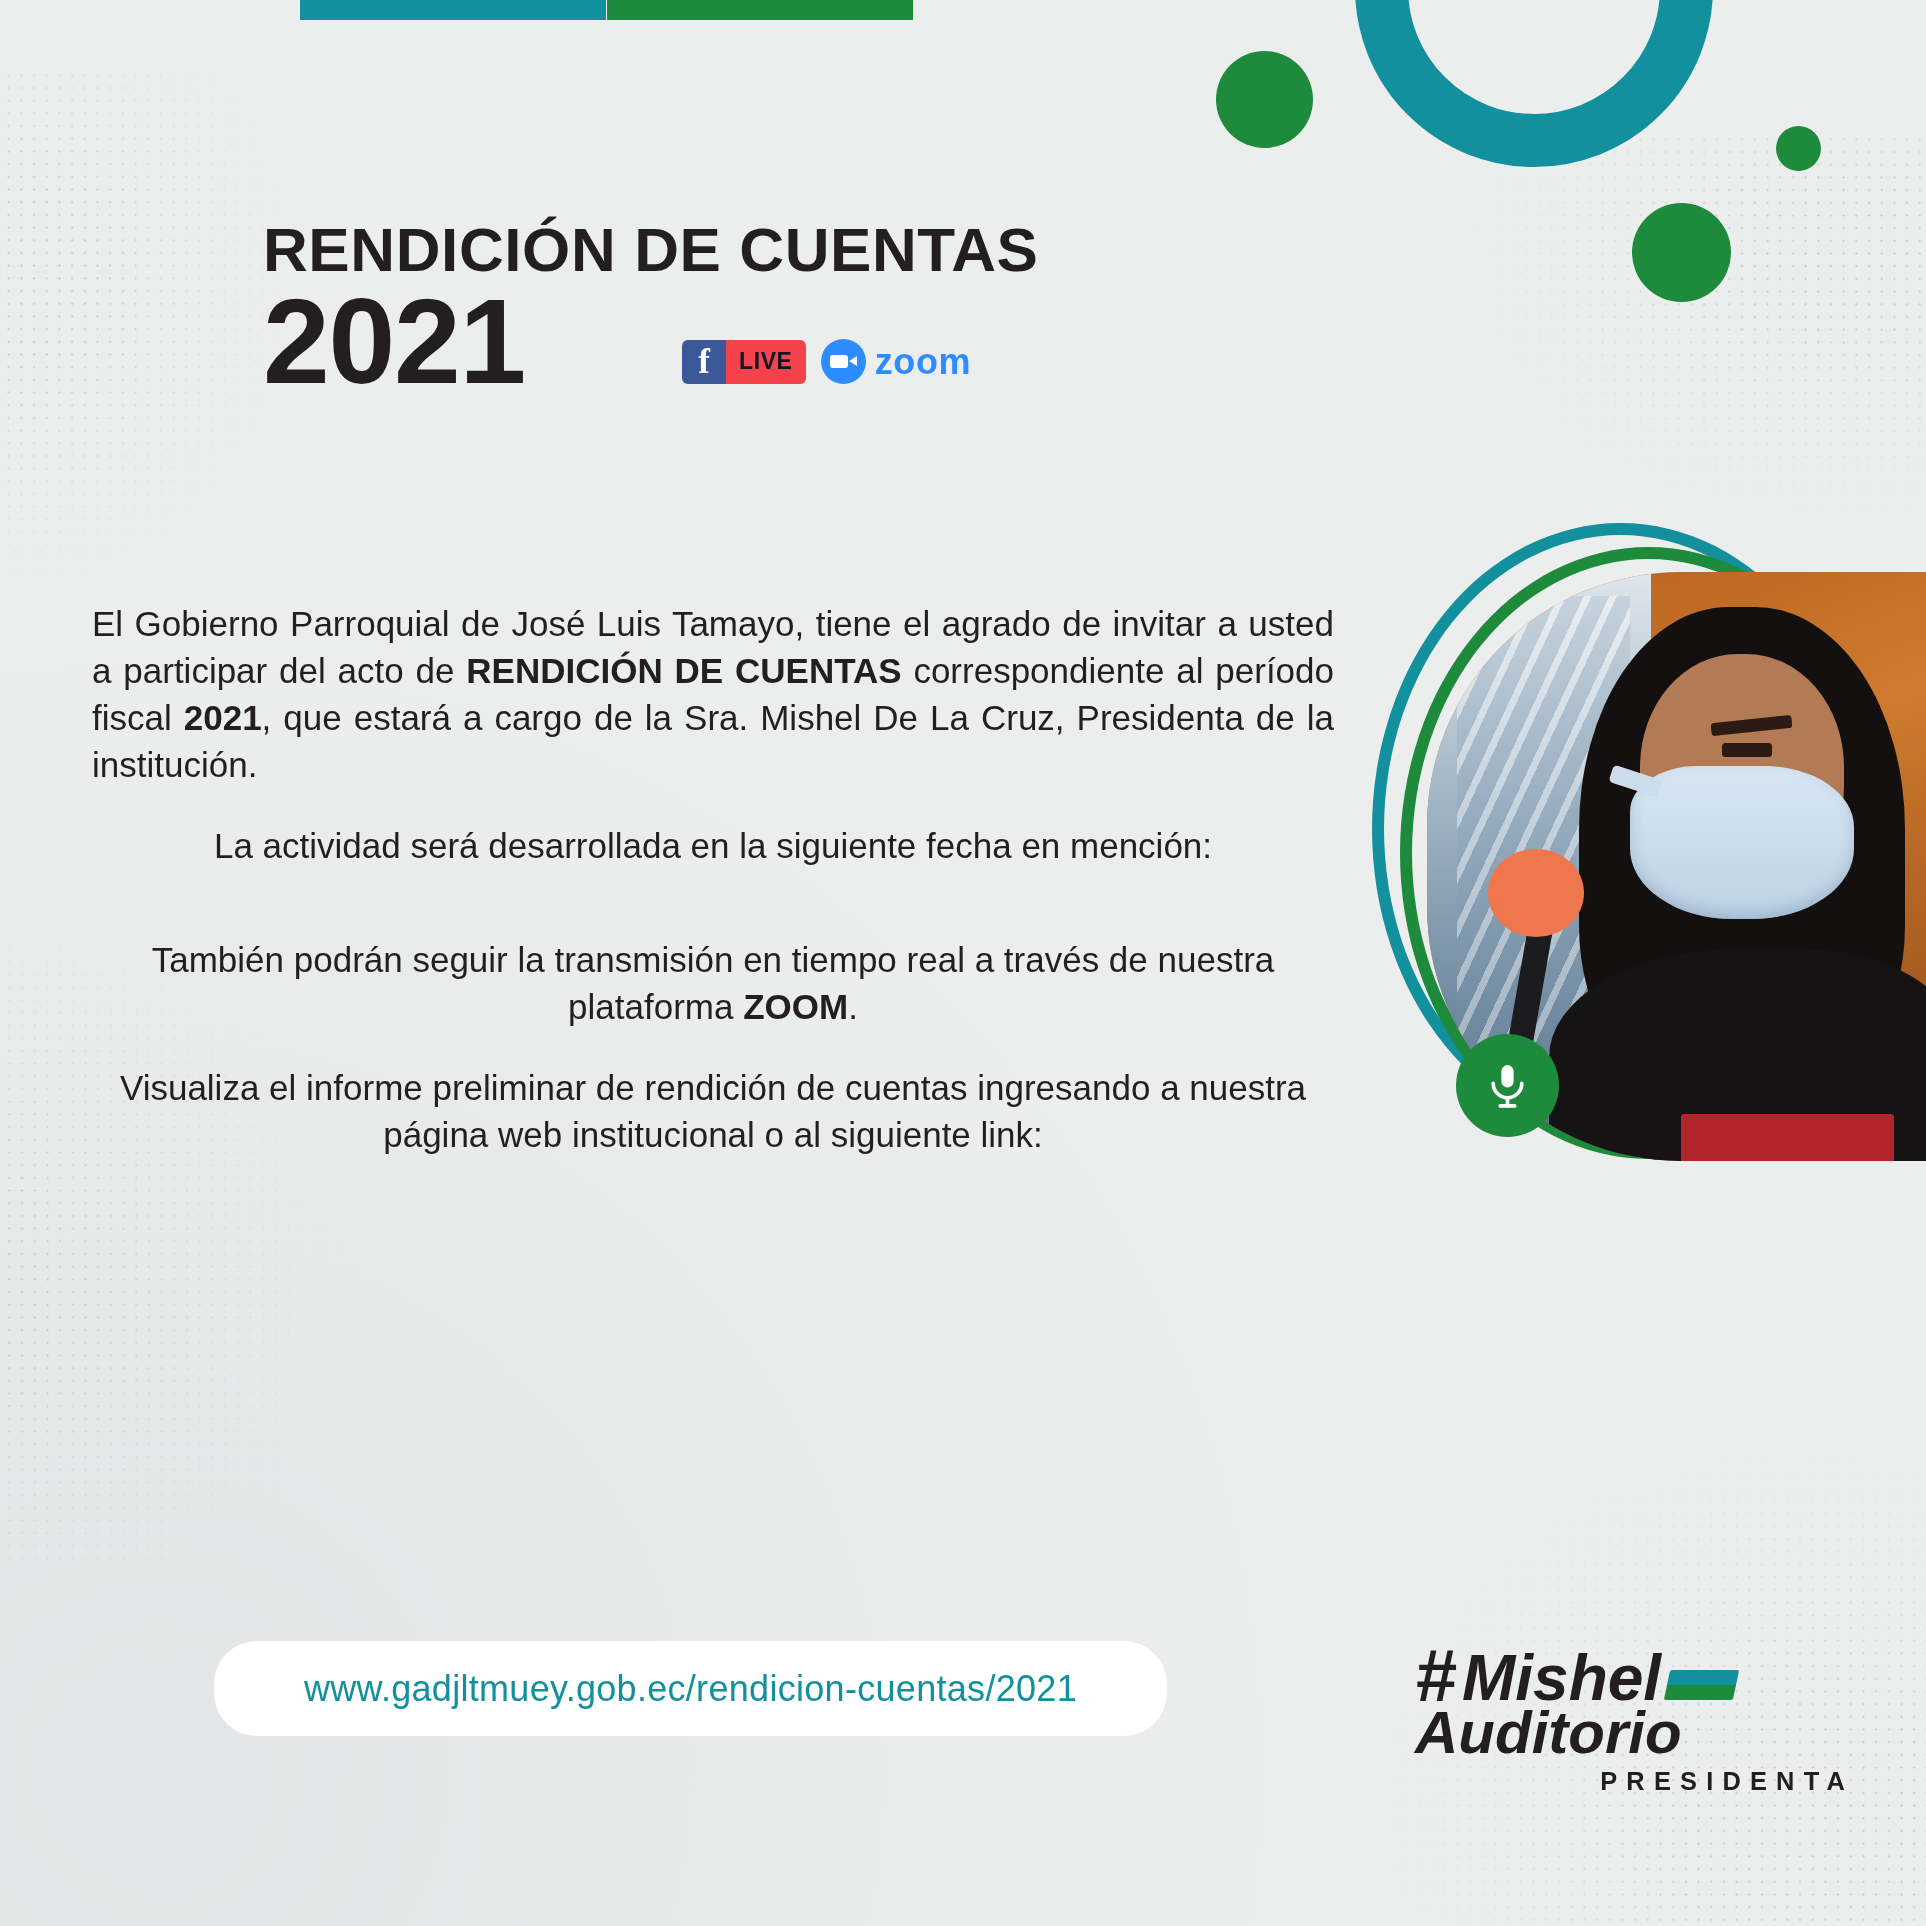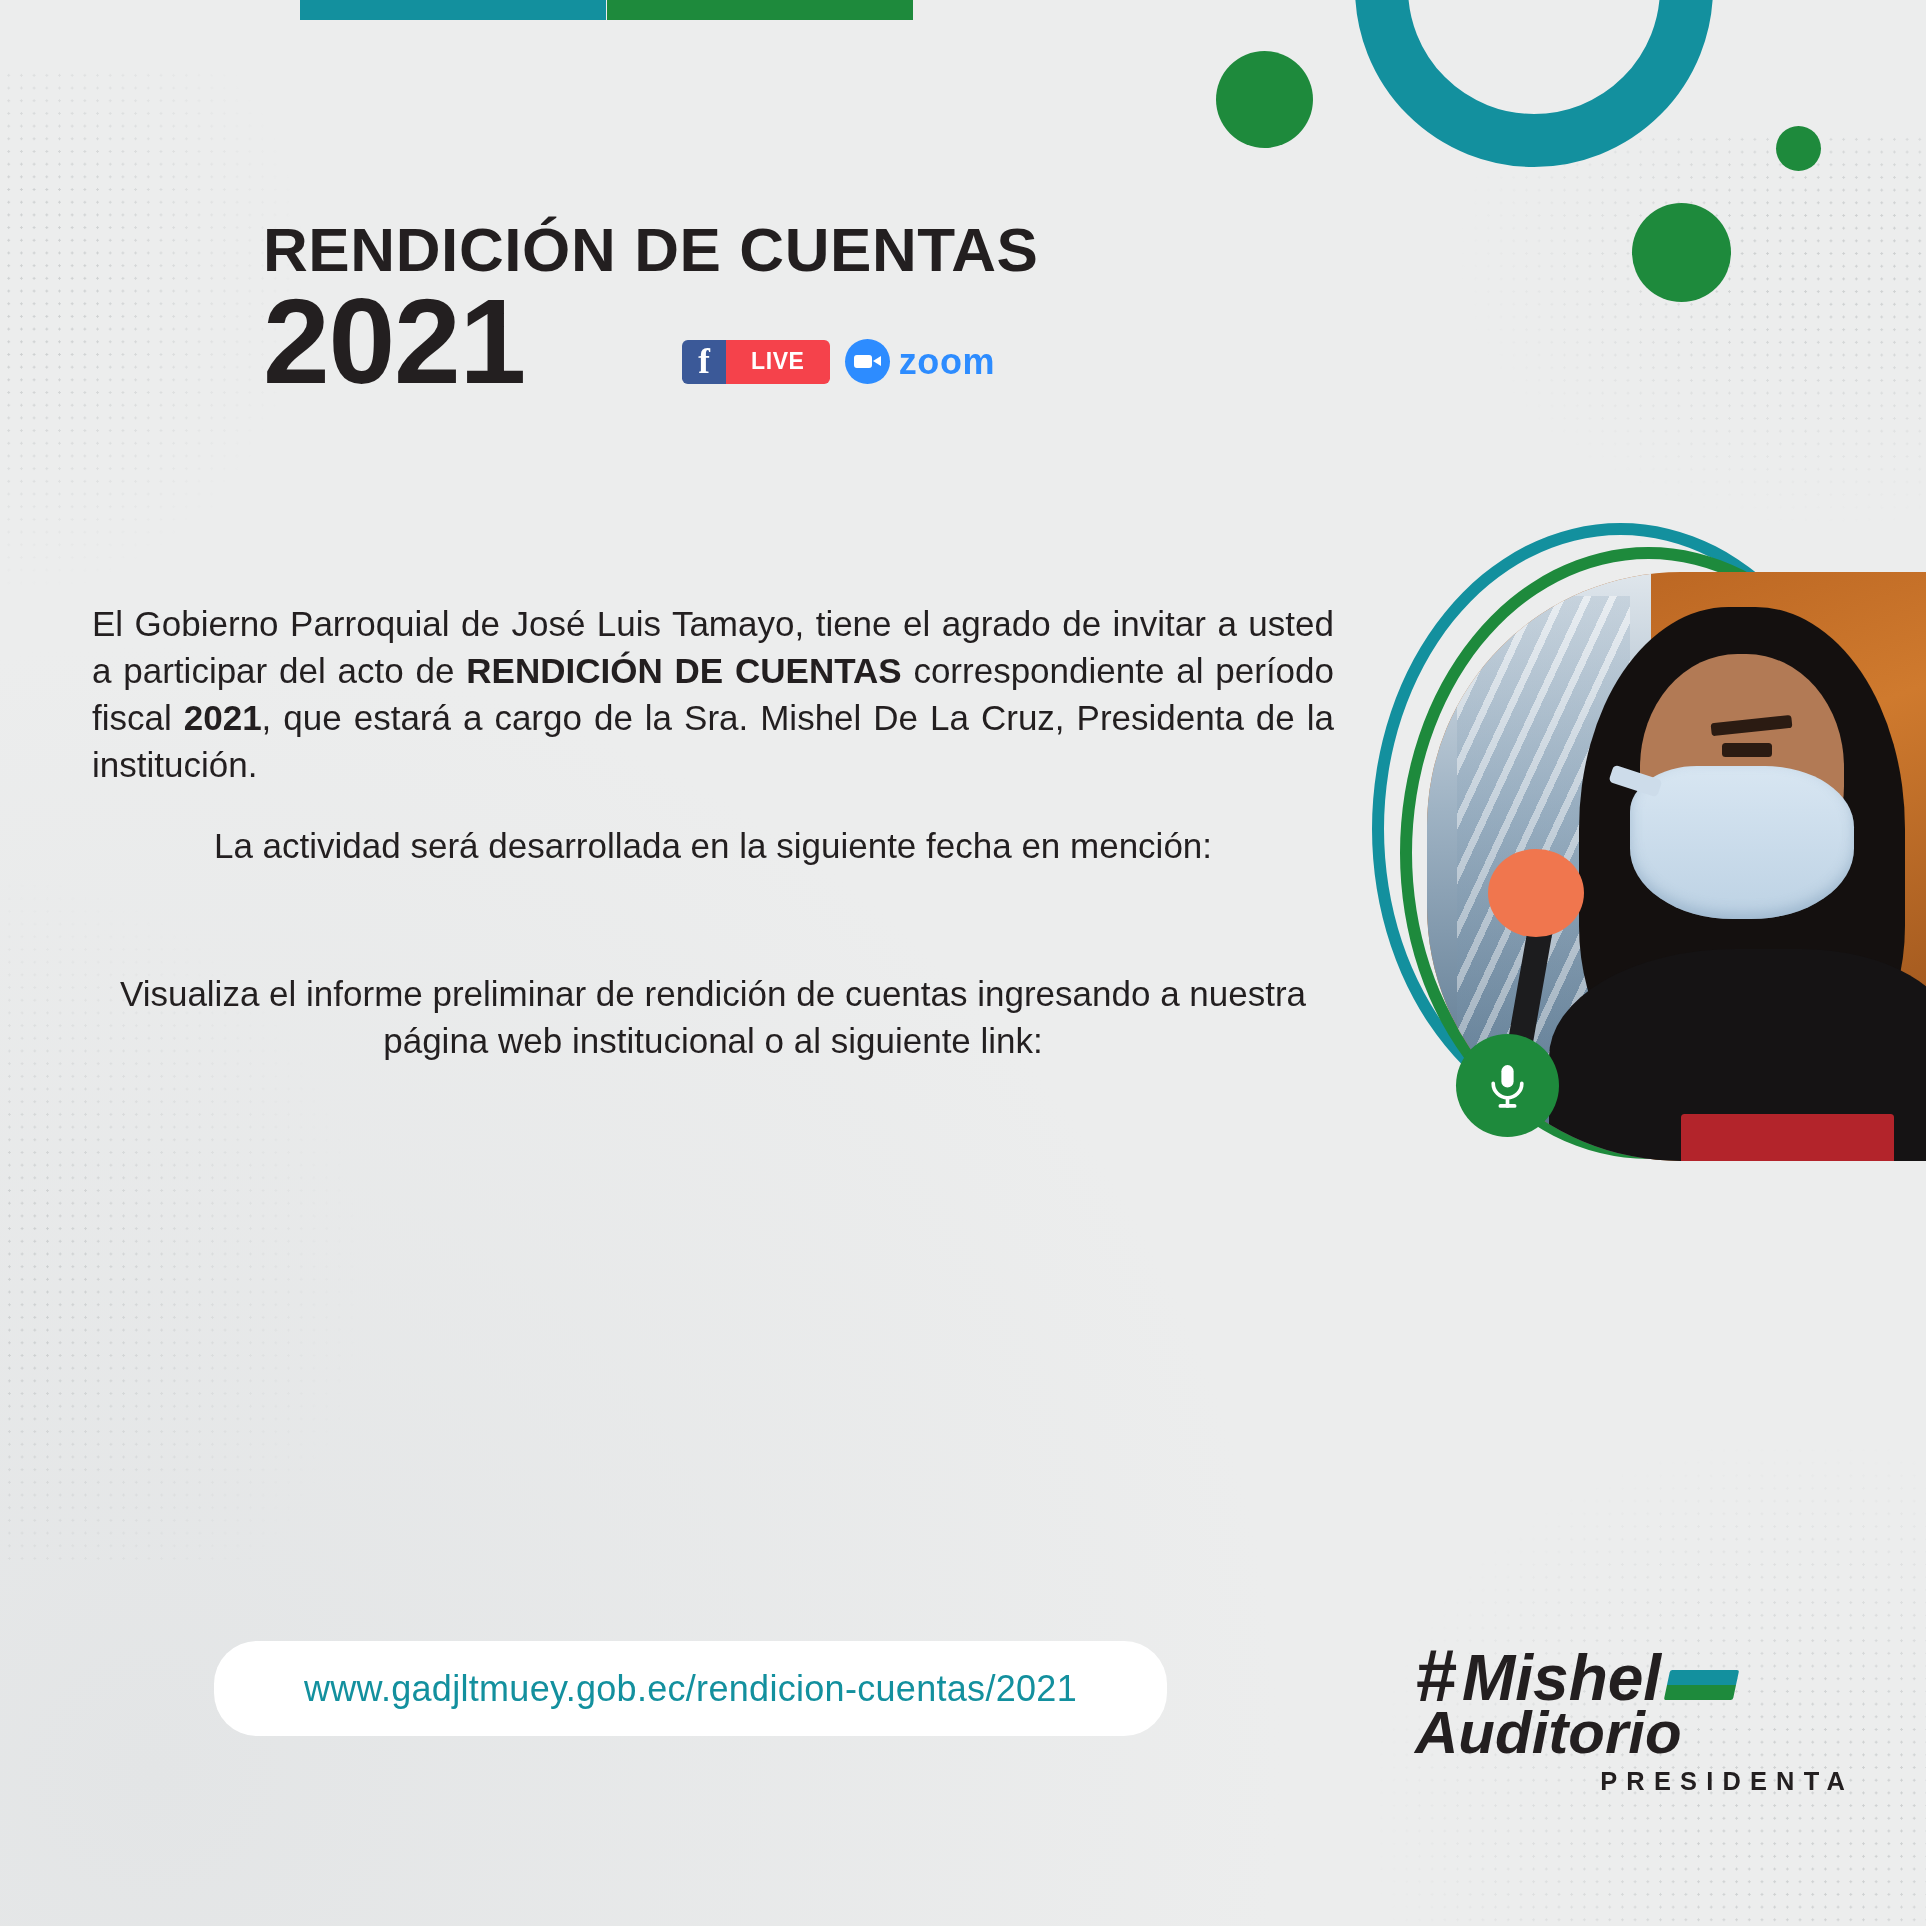--- a/index.html
+++ b/index.html
@@ -73,23 +73,23 @@
     display: flex; align-items: center;
   }
   .fb-square {
     width: 44px; height: 44px; border-radius: 5.8px 0 0 5.8px;
     background: #3b5998; color: #fff;
     font-size: 35px; font-weight: 700; font-family: "Liberation Serif", serif;
     display: flex; align-items: center; justify-content: center;
     line-height: 1;
   }
   .live-chip {
-    height: 44px; background: #f5424b; color: #ffffff;
+    height: 44px; background: #f5424b; color: #0f172a;
     border-radius: 0 5.8px 5.8px 0;
-    display: flex; align-items: center; padding: 0 25px;
+    display: flex; align-items: center; padding: 0 13px;
     font-size: 23px; font-weight: 700; letter-spacing: 0.6px;
   }
   .zoom-chip { display: flex; align-items: center; gap: 9.2px; }
   .zoom-icon {
     width: 45px; height: 45px; border-radius: 50%;
     background: #2d8cff; position: relative;
   }
   .zoom-icon::before {
     content: ""; position: absolute; left: 9.8px; top: 16px;
     width: 17.3px; height: 12.7px; border-radius: 2.9px; background: #fff;
@@ -266,20 +266,21 @@
 
     <div class="gap"></div>
 
     <p class="p-center">La actividad será desarrollada en la siguiente fecha en mención:</p>
 
     <div class="gap"></div>
 
 
     <div class="gap"></div>
 
+    <p class="p-center"><span>También podrán seguir la transmisión en tiempo real a través de nuestra plataforma </span><b>ZOOM</b><span>.</span></p>
 
     <div class="gap"></div>
 
     <p class="p-center">Visualiza el informe preliminar de rendición de cuentas ingresando a nuestra página web institucional o al siguiente link:</p>
   </div>
 
   <div class="url-pill">
     <span>www.gadjltmuey.gob.ec/rendicion-cuentas/2021</span>
   </div>
 

